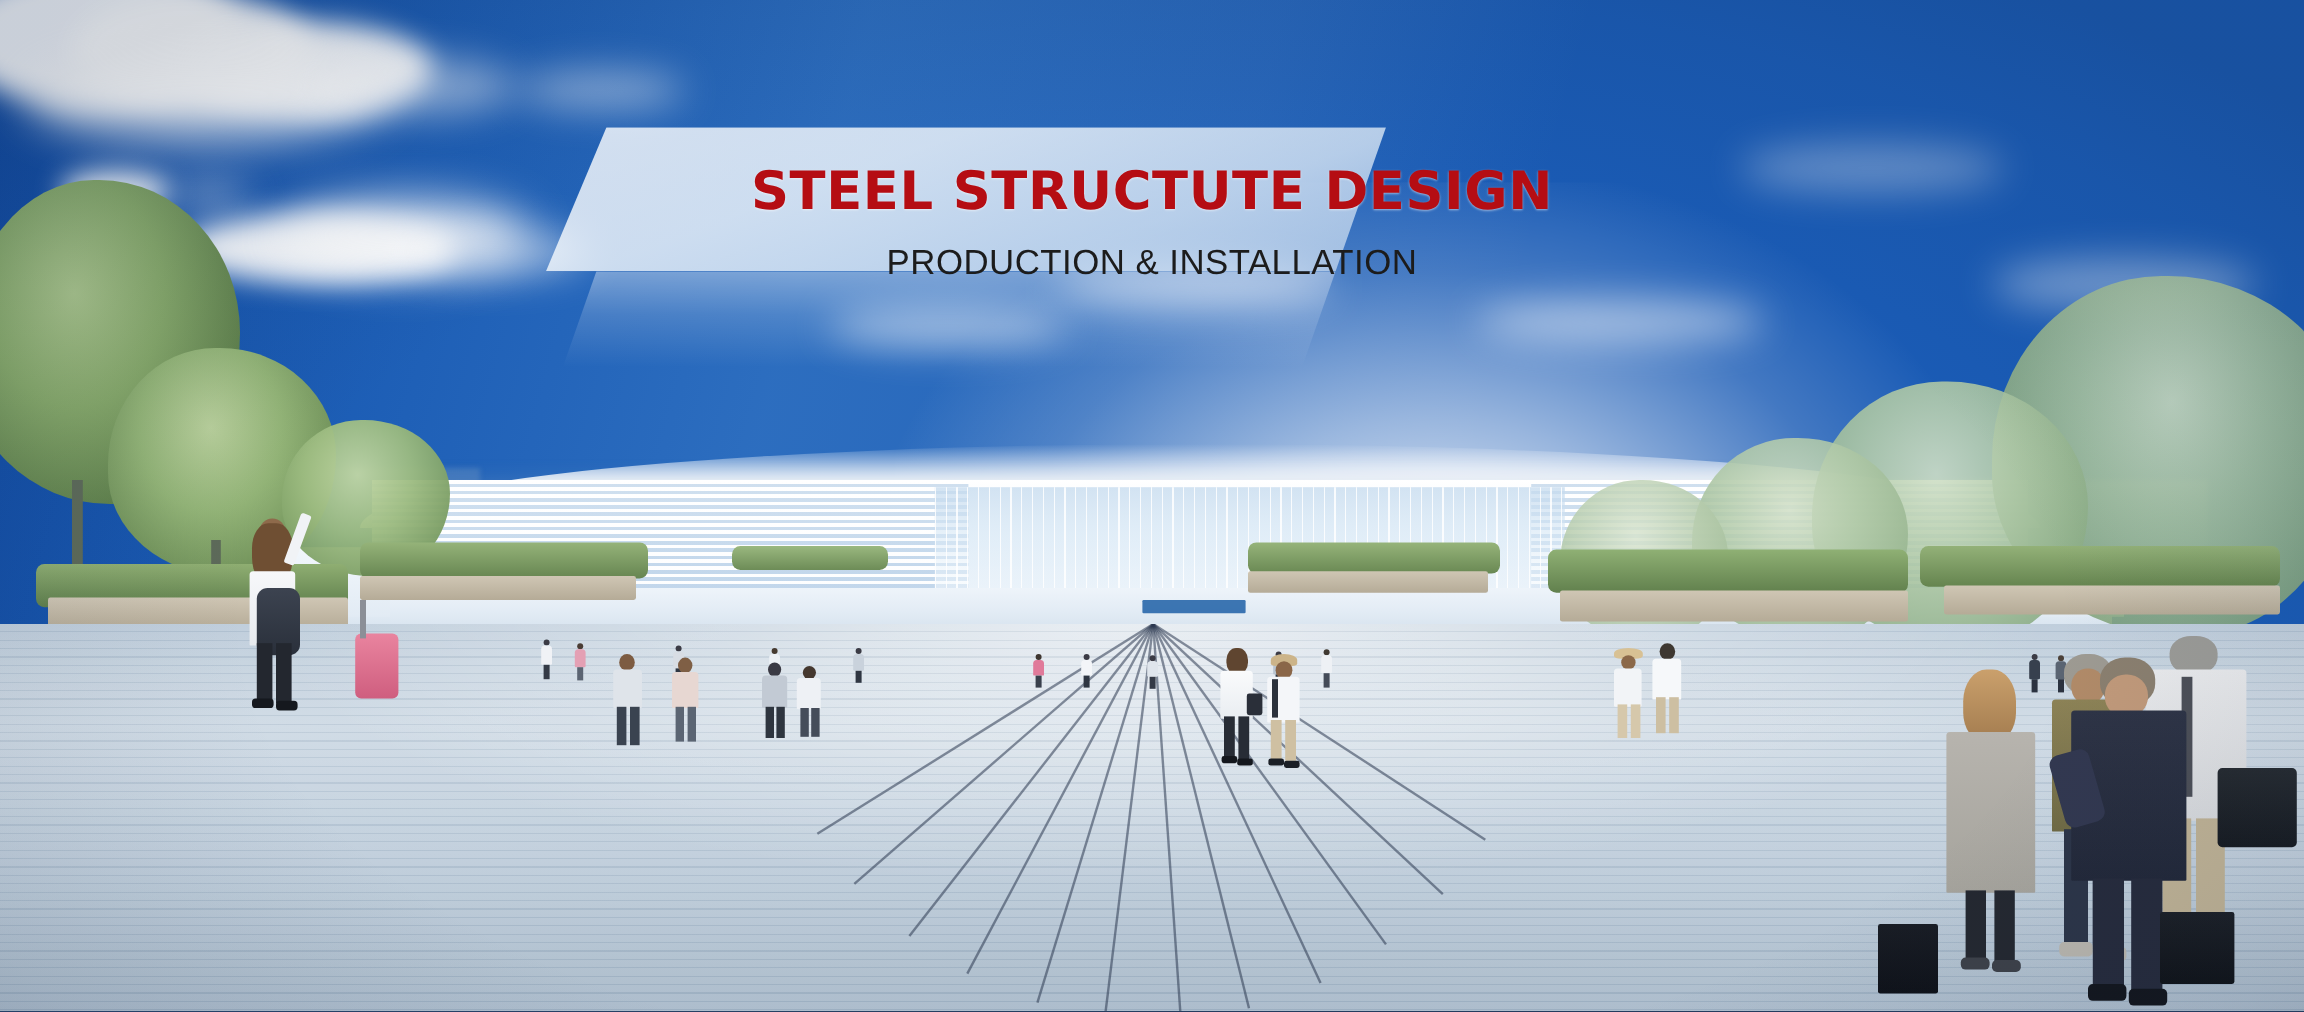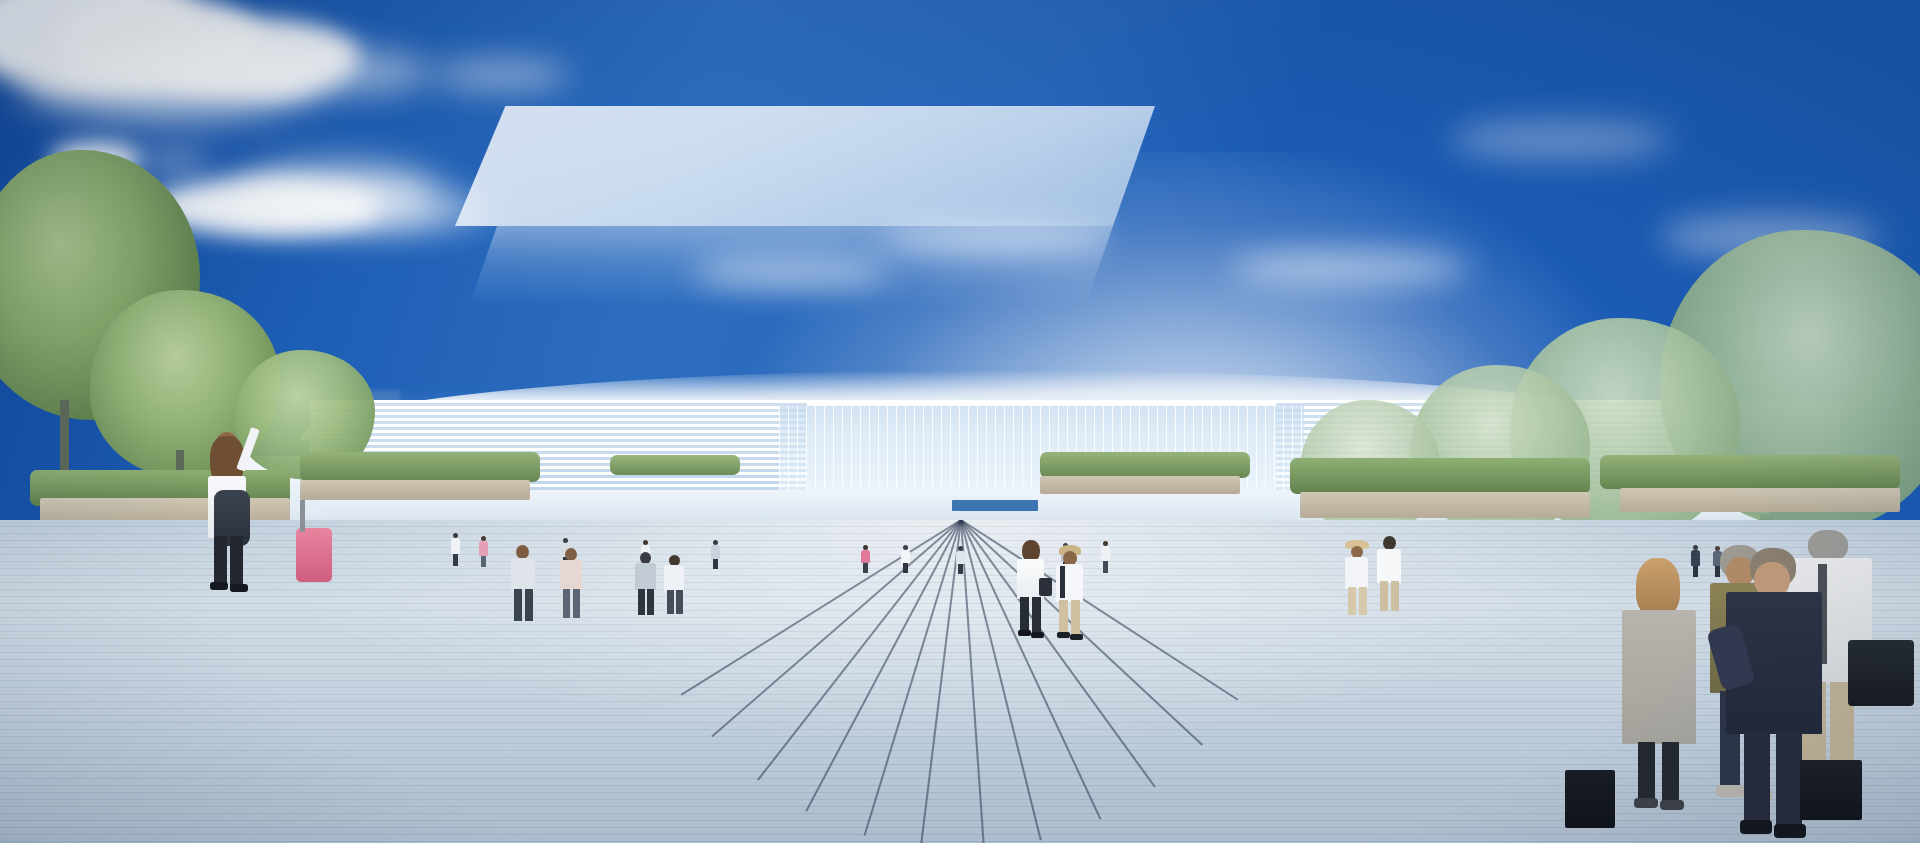--- a/index.html
+++ b/index.html
@@ -445,15 +445,17 @@
     <div style="position:absolute; left:20px; top:272px; width:32px; height:14px; background:#13161d; border-radius:4px;"></div>
     <div style="position:absolute; left:54px; top:276px; width:32px; height:14px; background:#13161d; border-radius:4px;"></div>
   </div>
   <div class="bag" style="left:1800px; top:760px; width:62px; height:60px; background:linear-gradient(to bottom,#1c2027,#101318);"></div>
 
   <div class="vignette"></div>
 
   <div class="panel"></div>
   <div class="panel-fade"></div>
 
-
+  <div class="headline">STEEL STRUCTUTE DESIGN</div>
+
+  <div class="subhead">PRODUCTION &amp; INSTALLATION</div>
 
 </div>
 
 </body></html>

